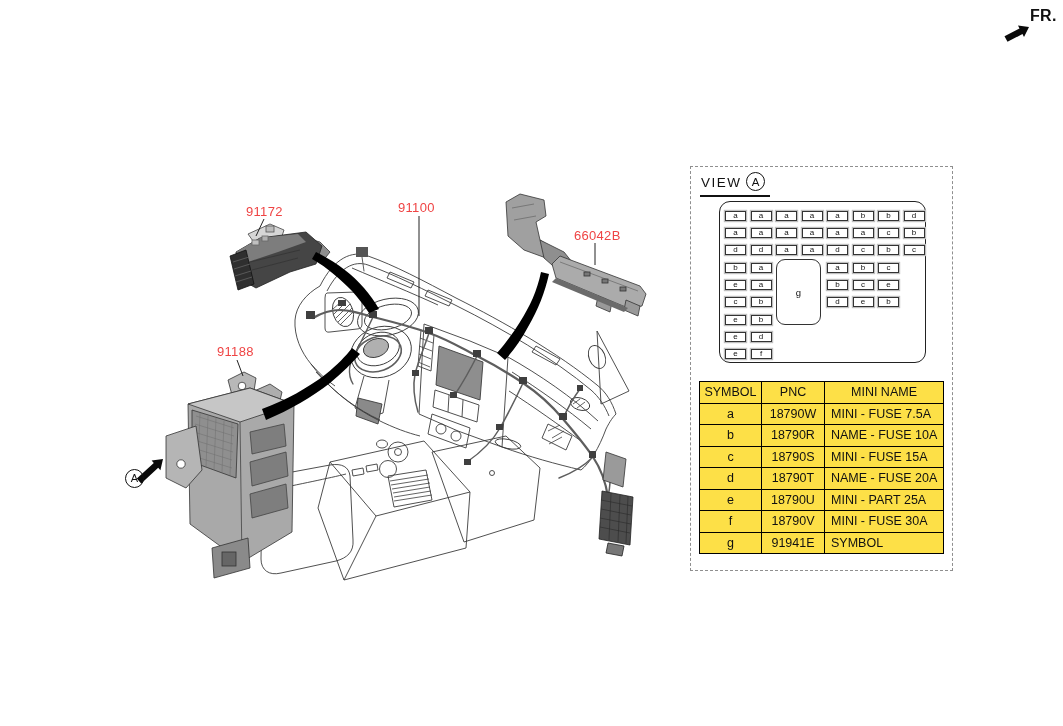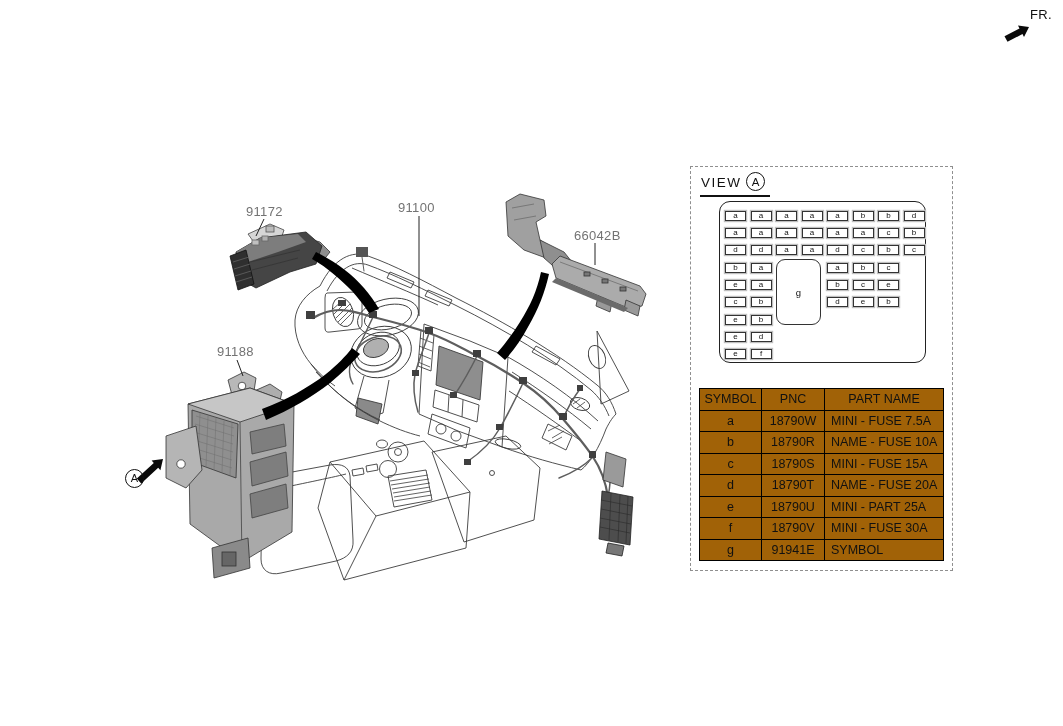--- a/index.html
+++ b/index.html
@@ -2,25 +2,25 @@
 <html><head>
 <meta charset="utf-8">
 <style>
   html,body{margin:0;padding:0;background:#ffffff;}
   .page{
     position:relative;width:1063px;height:726px;background:#fff;
     font-family:"Liberation Sans",sans-serif;color:#111;overflow:hidden;
   }
   svg.illust{position:absolute;left:0;top:0;}
   .plabel{
-    position:absolute;font-size:13px;color:#737373;white-space:nowrap;
+    position:absolute;font-size:13px;color:#ef4444;white-space:nowrap;
     letter-spacing:0.3px;
   }
   .fr-label{
-    position:absolute;left:1030px;top:7px;font-size:13px;font-weight:normal;
+    position:absolute;left:1030px;top:7px;font-size:16px;font-weight:bold;
     letter-spacing:0.3px;
   }
   .marker-circle{
     position:absolute;left:125px;top:469px;width:19px;height:19px;
     border:1.5px solid #111;border-radius:50%;box-sizing:border-box;
     display:flex;align-items:center;justify-content:center;
     font-size:11px;line-height:1;
   }
   
   .view-panel{
@@ -46,22 +46,22 @@
     position:absolute;width:21px;height:10px;box-sizing:border-box;
     border:1px solid #333;box-shadow:0 0 0 1.2px #bfbfbf;background:#fff;
     font-size:8px;line-height:8px;text-align:center;color:#111;
   }
   .fcenter{
     position:absolute;left:56px;top:57px;width:45px;height:66px;box-sizing:border-box;
     border:1.2px solid #333;border-radius:9px;background:#fff;
     display:flex;align-items:center;justify-content:center;font-size:9.5px;color:#111;
   }
   table.symtable{
-    position:absolute;left:8px;top:221px;width:244px;
-    border-collapse:collapse;table-layout:fixed;background:#a16207;
+    position:absolute;left:8px;top:214px;width:244px;
+    border-collapse:collapse;table-layout:fixed;background:#fde047;
   }
   table.symtable th,table.symtable td{
     border:1px solid #000;font-size:12.5px;font-weight:normal;
     text-align:center;padding:0;height:20.5px;overflow:hidden;white-space:nowrap;
   }
   table.symtable td.pn{text-align:left;padding-left:6px;}
 </style>
 </head>
 <body>
 
@@ -303,21 +303,21 @@
     <table class="symtable">
       <colgroup>
           <col style="width:62px">
           <col style="width:63px">
           <col style="width:119px">
         </colgroup>
       <thead>
           <tr>
             <th>SYMBOL</th>
             <th>PNC</th>
-            <th>PART NAME</th>
+            <th>MINI NAME</th>
           </tr>
         </thead>
       <tbody>
           <tr>
             <td>a</td>
             <td>18790W</td>
             <td class="pn">MINI - FUSE 7.5A</td>
           </tr>
           <tr>
             <td>b</td>

